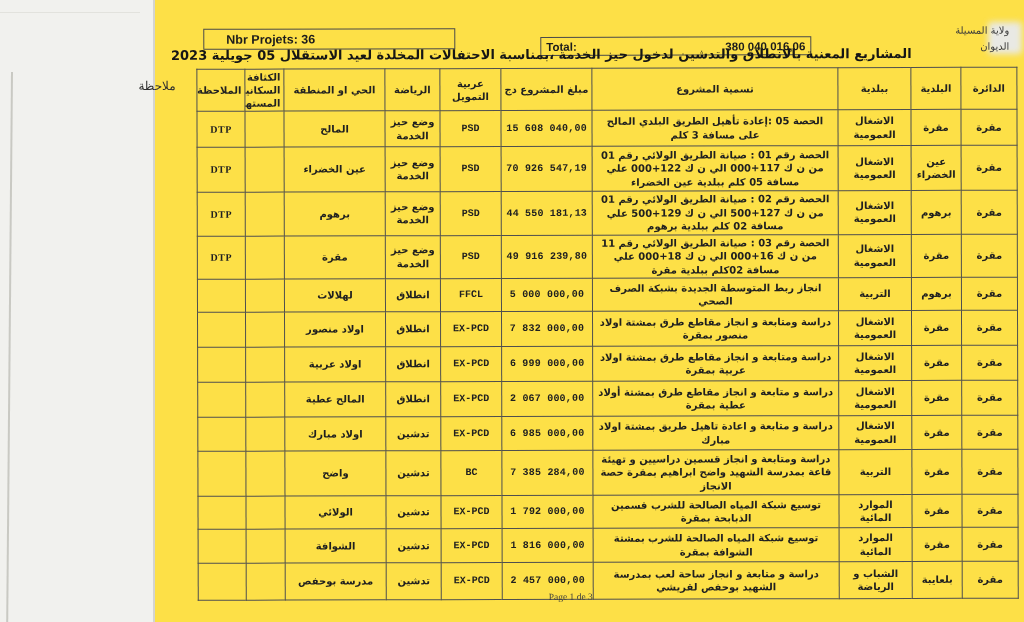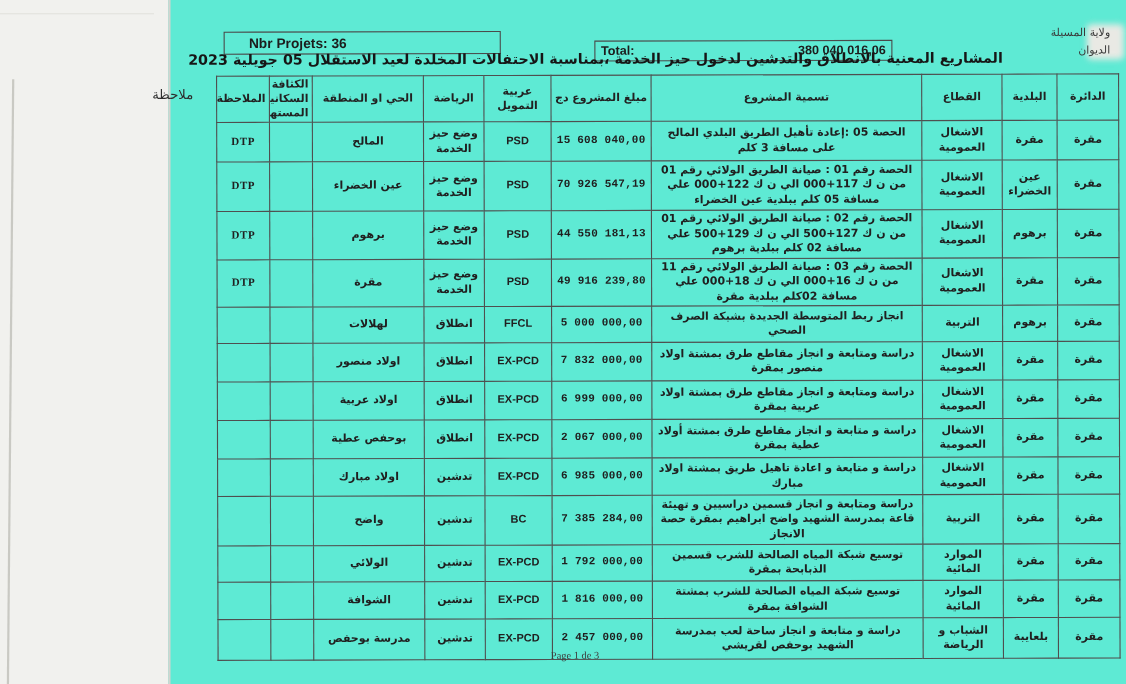--- a/index.html
+++ b/index.html
@@ -1,18 +1,18 @@
 <!DOCTYPE html>
 <html lang="ar"><head>
 <meta charset="utf-8">
 <style>
   html,body{margin:0;padding:0;background:#ffffff;}
   #canvas{
     position:relative;width:1024px;height:622px;overflow:hidden;
-    background:#5eead4;
+    background:#fde047;
     font-family:"DejaVu Sans",sans-serif;
     color:#1c1c1c;
   }
   
   .left-strip{position:absolute;left:0;top:0;width:153px;height:622px;background:#f1f1ee;}
   .fold-line{position:absolute;left:153px;top:0;width:2px;height:622px;background:#d4d4cf;}
   .diag-line{position:absolute;left:11px;top:72px;width:1.5px;height:552px;background:#b3b3ac;opacity:.65;transform:rotate(.5deg);transform-origin:top left;}
   .tl-line{position:absolute;left:0;top:12px;width:140px;height:1px;background:#e2e2dd;}
   .tr-smudge{position:absolute;left:988px;top:22px;width:34px;height:32px;background:#e9e9e4;filter:blur(3px);border-radius:4px;}
   
@@ -30,24 +30,24 @@
   
   table.doc{position:absolute;left:197px;top:68px;width:820px;border-collapse:collapse;table-layout:fixed;
     direction:rtl;}
   table.doc th,table.doc td{border:1px solid #4f4f4f;padding:1px 3px;text-align:center;vertical-align:middle;
     overflow:hidden;}
   table.doc{border:1.5px solid #333;}
   table.doc th{font-size:10px;font-weight:bold;line-height:1.3;color:#222;}
   table.doc td{font-size:10px;font-weight:bold;line-height:1.35;color:#202020;}
   td.project{font-size:10px;padding:1px 4px;}
   td.amount{direction:ltr;font-family:Liberation Mono, monospace;font-size:11px;letter-spacing:.2px;color:#111;}
-  td.latin{font-family:Liberation Sans, sans-serif;font-size:11px;color:#141414;}
+  td.latin{font-family:Liberation Mono, monospace;font-size:11px;color:#141414;}
   td.remark{font-family:Liberation Serif, serif;font-size:11.5px;letter-spacing:.5px;}
   th.density{font-size:9.5px;}
-  .footer{position:absolute;left:500px;top:592px;width:140px;text-align:left;
+  .footer{position:absolute;left:500px;top:592px;width:140px;text-align:center;
     font-family:"Liberation Serif",serif;font-size:9.5px;color:#3d3d3d;}
 </style>
 </head>
 <body>
 
 <div id="canvas">
   <div class="left-strip"></div>
   <div class="tl-line"></div>
   <div class="diag-line"></div>
   <div class="fold-line"></div>
@@ -82,21 +82,21 @@
           <col style="width:61px">
           <col style="width:55px">
           <col style="width:101px">
         <col style="width:39px">
           <col style="width:48px">
       </colgroup>
       <thead>
         <tr style="height:37px">
           <th>الدائرة</th>
           <th>البلدية</th>
-          <th>القطاع</th>
+          <th>ببلدية</th>
           <th>تسمية المشروع</th>
           <th>مبلغ المشروع دج</th>
           <th>عربية التمويل</th>
           <th>الرياضة</th>
           <th>الحي او المنطقة</th>
           <th class="density">الكثافة السكانية المستهدفة</th>
           <th>الملاحظة</th>
         </tr>
       </thead>
       <tbody id="tbody">
@@ -185,21 +185,21 @@
             <td class="remark"></td>
           </tr>
           <tr style="height: 35px;">
             <td>مقرة</td>
             <td>مقرة</td>
             <td>الاشغال العمومية</td>
             <td class="project">دراسة و متابعة و انجاز مقاطع طرق بمشتة أولاد عطية بمقرة</td>
             <td class="amount">2 067 000,00</td>
             <td class="latin">EX-PCD</td>
             <td>انطلاق</td>
-            <td>بوحفص عطية</td>
+            <td>المالح عطية</td>
             <td></td>
             <td class="remark"></td>
           </tr>
           <tr style="height: 34px;">
             <td>مقرة</td>
             <td>مقرة</td>
             <td>الاشغال العمومية</td>
             <td class="project">دراسة و متابعة و اعادة تاهيل طريق بمشتة اولاد مبارك</td>
             <td class="amount">6 985 000,00</td>
             <td class="latin">EX-PCD</td>

